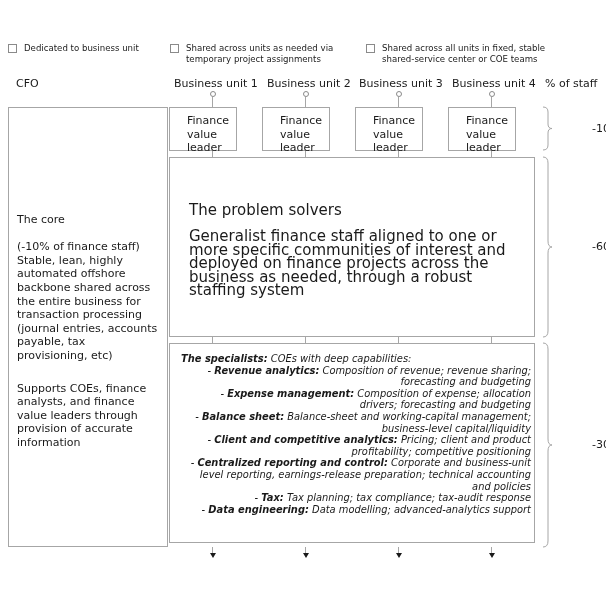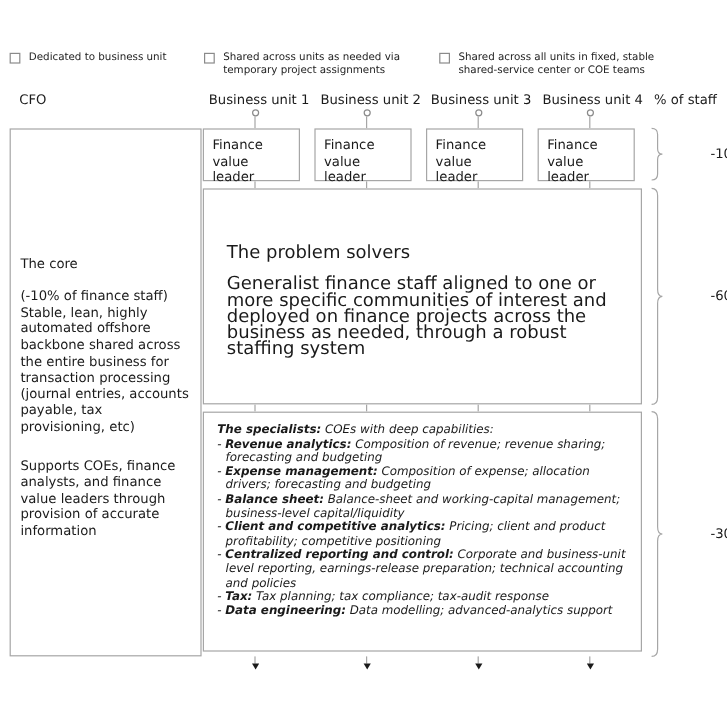--- a/index.html
+++ b/index.html
@@ -4,29 +4,29 @@
 <style>
   html, body { margin:0; padding:0; background:#ffffff; }
   body { width:606px; height:606px; position:relative; overflow:hidden;
          font-family:"DejaVu Sans","Liberation Sans",sans-serif; color:#1a1a1a; }
   .abs { position:absolute; }
   .legend-item { position:absolute; top:43px; font-size:8.6px; line-height:10.5px; color:#222; }
   .cbox { position:absolute; top:1px; width:7px; height:7px; border:1px solid #8a8a8a; background:#fff; }
   .legend-text { position:absolute; left:16px; top:0; white-space:nowrap; }
   .hdr { position:absolute; top:77px; font-size:11px; white-space:nowrap; color:#1a1a1a; }
   .box { position:absolute; border:1px solid #a6a6a6; background:#fff; box-sizing:border-box; }
-  .fvl { top:107px; height:44px; width:81px; font-size:11px; line-height:13.5px; padding:6px 0 0 7px; }
+  .fvl { top:107px; height:44px; width:68px; font-size:11px; line-height:13.5px; padding:6px 0 0 17px; }
   .vline { position:absolute; width:1px; background:#a6a6a6; }
   .dot { position:absolute; width:4px; height:4px; border:1px solid #8a8a8a; border-radius:50%; background:#fff; }
   .arrow { position:absolute; width:0; height:0; border-left:3px solid transparent; border-right:3px solid transparent; border-top:5px solid #1a1a1a; }
   .pct { position:absolute; left:562px; font-size:11px;margin-left:30px; }
   .core-text { font-size:11px; line-height:13.6px; }
   .spec { font-size:9.9px; line-height:11.6px; }
   .spec b { font-weight:bold; }
-  .spec .item { padding-left:7px; text-indent:-7px; }
+  .spec .item { padding-left:7px; text-indent:-7px;text-align:right; }
 </style>
 </head>
 <body>
 
 <div class="legend-item" style="left:8px;">
   <span class="cbox" style="left:0;"></span>
   <span class="legend-text">Dedicated to business unit</span>
 </div>
 <div class="legend-item" style="left:170px;">
   <span class="cbox" style="left:0;"></span>

